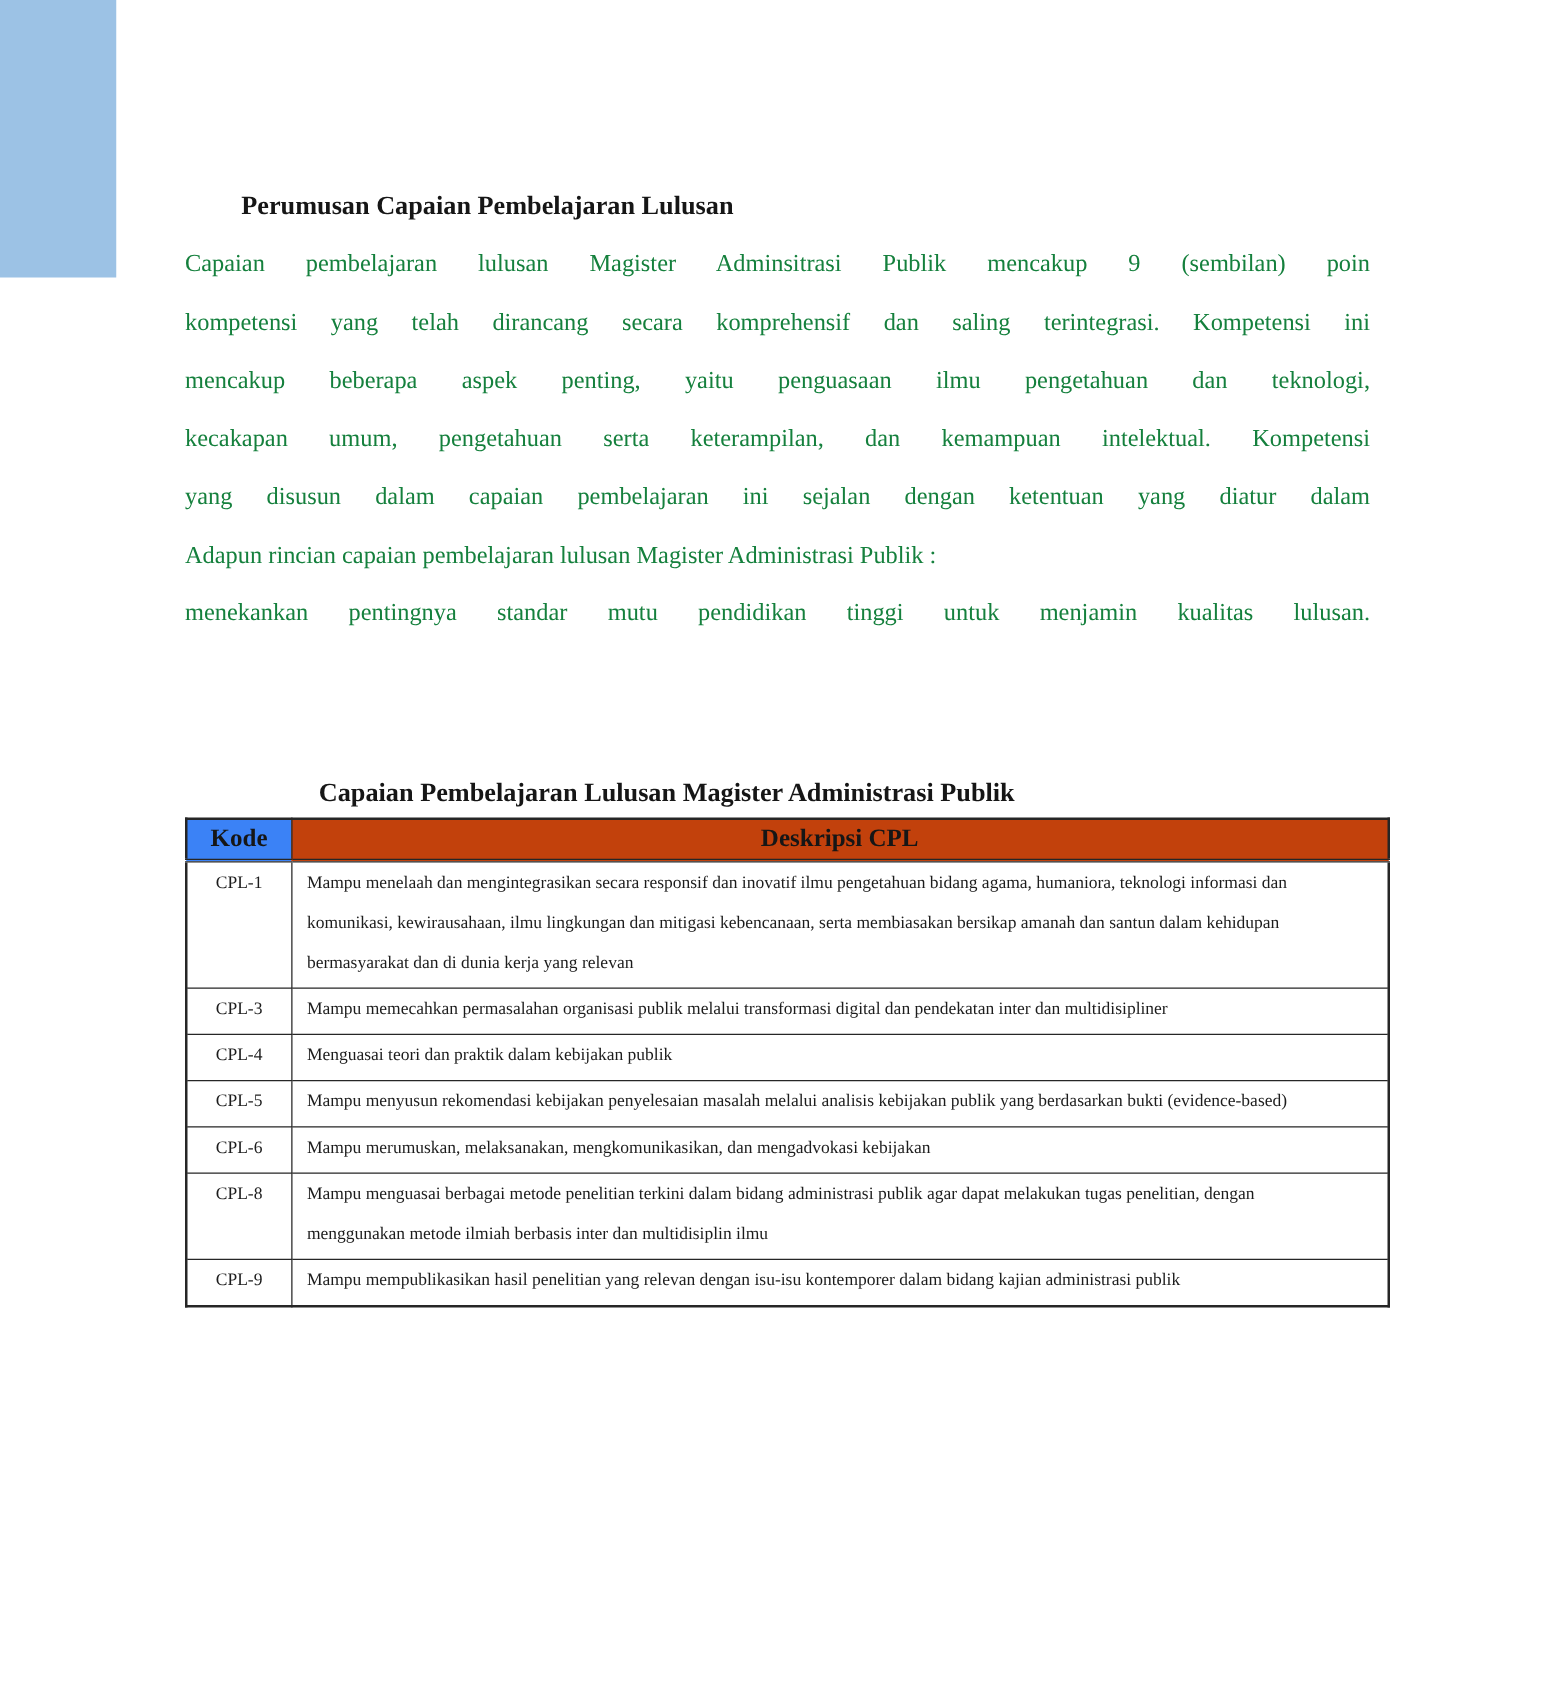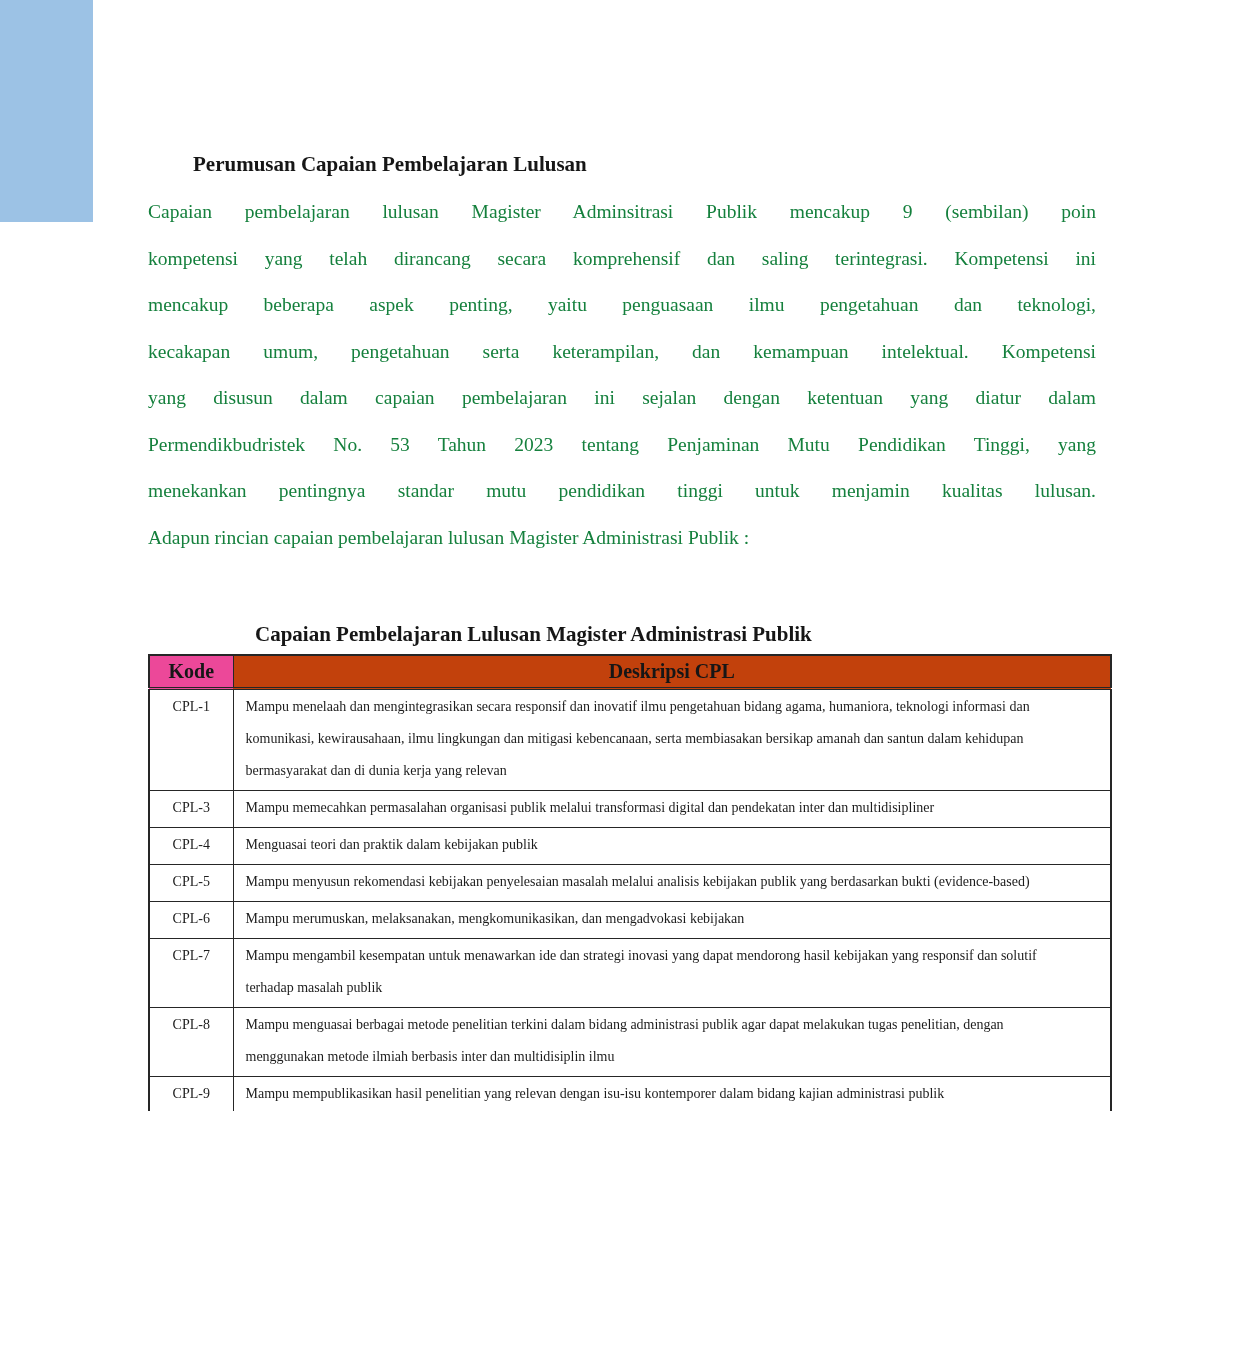--- a/index.html
+++ b/index.html
@@ -104,35 +104,34 @@
   <div class="corner-accent" style="background: rgb(156, 194, 229);"></div>
 
   <div class="section-heading">Perumusan Capaian Pembelajaran Lulusan</div>
 
   <div class="intro">
     <div class="intro-line">Capaian pembelajaran lulusan Magister Adminsitrasi Publik mencakup 9 (sembilan) poin</div>
     <div class="intro-line">kompetensi yang telah dirancang secara komprehensif dan saling terintegrasi. Kompetensi ini</div>
     <div class="intro-line">mencakup beberapa aspek penting, yaitu penguasaan ilmu pengetahuan dan teknologi,</div>
     <div class="intro-line">kecakapan umum, pengetahuan serta keterampilan, dan kemampuan intelektual. Kompetensi</div>
     <div class="intro-line">yang disusun dalam capaian pembelajaran ini sejalan dengan ketentuan yang diatur dalam</div>
-    <div class="intro-line">Permendikbudristek No. 53 Tahun 2023 tentang Penjaminan Mutu Pendidikan Tinggi, yang</div>
+    <div class="intro-line last">Adapun rincian capaian pembelajaran lulusan Magister Administrasi Publik :</div>
     <div class="intro-line">menekankan pentingnya standar mutu pendidikan tinggi untuk menjamin kualitas lulusan.</div>
-    <div class="intro-line last">Adapun rincian capaian pembelajaran lulusan Magister Administrasi Publik :</div>
   </div>
 
   <div class="table-title">Capaian Pembelajaran Lulusan Magister Administrasi Publik</div>
 
   <table class="cpl-table">
     <colgroup>
       <col class="col-code">
       <col>
     </colgroup>
     <thead>
       <tr>
-        <th class="th-code" style="background: #ec4899;">Kode</th>
+        <th class="th-code" style="background: #3b82f6;">Kode</th>
         <th class="th-desc" style="background: #c2410c;">Deskripsi CPL</th>
       </tr>
     </thead>
     <tbody>
       <tr>
         <td class="cell-code">CPL-1</td>
         <td class="cell-desc">Mampu menelaah dan mengintegrasikan secara responsif dan inovatif ilmu pengetahuan bidang agama, humaniora, teknologi informasi dan komunikasi, kewirausahaan, ilmu lingkungan dan mitigasi kebencanaan, serta membiasakan  bersikap amanah dan santun dalam kehidupan bermasyarakat dan di dunia kerja yang relevan</td>
       </tr>
       <tr>
         <td class="cell-code">CPL-3</td>
@@ -144,24 +143,20 @@
       </tr>
       <tr>
         <td class="cell-code">CPL-5</td>
         <td class="cell-desc">Mampu menyusun rekomendasi kebijakan penyelesaian masalah melalui analisis kebijakan publik yang berdasarkan bukti (evidence-based)</td>
       </tr>
       <tr>
         <td class="cell-code">CPL-6</td>
         <td class="cell-desc">Mampu merumuskan, melaksanakan, mengkomunikasikan, dan mengadvokasi kebijakan</td>
       </tr>
       <tr>
-        <td class="cell-code">CPL-7</td>
-        <td class="cell-desc">Mampu mengambil kesempatan untuk menawarkan ide dan strategi inovasi yang dapat mendorong hasil kebijakan yang  responsif dan solutif terhadap masalah publik</td>
-      </tr>
-      <tr>
         <td class="cell-code">CPL-8</td>
         <td class="cell-desc">Mampu menguasai berbagai metode penelitian terkini dalam bidang administrasi publik agar dapat melakukan tugas penelitian, dengan menggunakan metode ilmiah berbasis  inter dan multidisiplin ilmu</td>
       </tr>
       <tr>
         <td class="cell-code">CPL-9</td>
         <td class="cell-desc">Mampu mempublikasikan hasil penelitian yang relevan dengan isu-isu kontemporer dalam bidang kajian administrasi publik</td>
       </tr>
     </tbody>
   </table>
 

